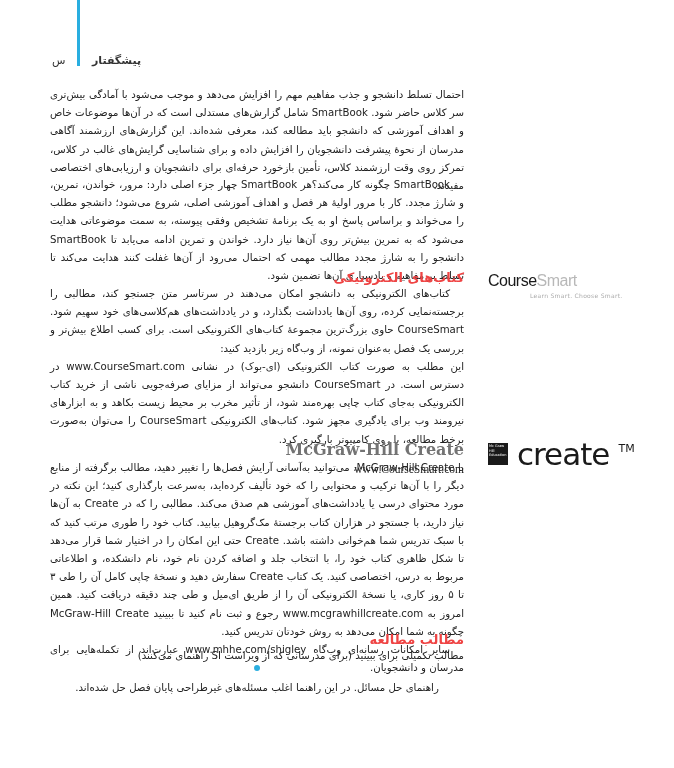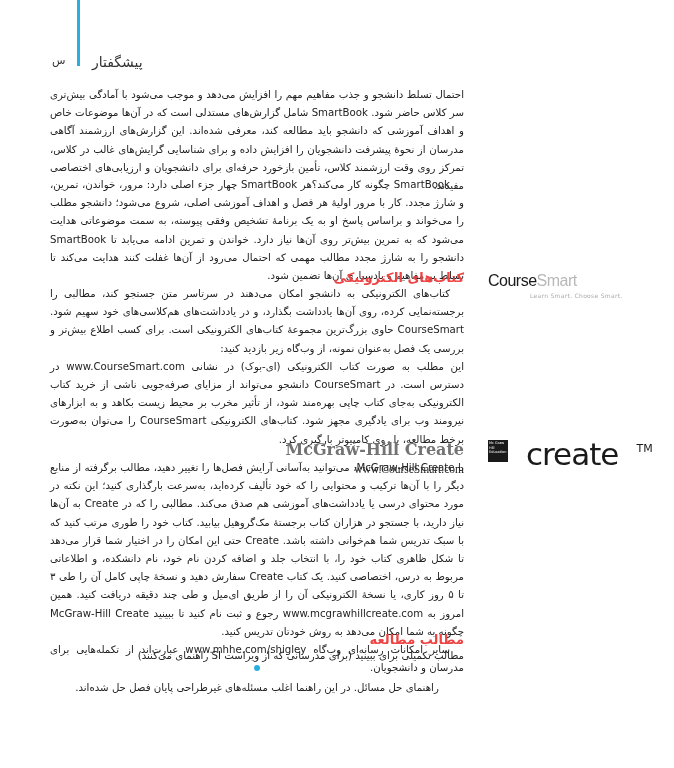--- a/index.html
+++ b/index.html
@@ -1,34 +1,34 @@
 <!DOCTYPE html>
 <html><head>
 <meta charset="utf-8">
 <style>
   html, body { margin: 0; padding: 0; background: #ffffff; }
   body { width: 674px; height: 768px; position: relative; overflow: hidden;
          font-family: "DejaVu Sans", sans-serif; color: #222; }
   .vline { position: absolute; left: 77px; top: 0; width: 3px; height: 66px; background: #29aee0; }
   .page-no { position: absolute; left: 52px; top: 54px; font-size: 11px; color: #333; }
-  .running-head { position: absolute; left: 92px; top: 54px; font-size: 14px; color: #333; }
+  .running-head { position: absolute; left: 92px; top: 54px; font-size: 11px; color: #333; font-weight: bold; }
   .col { position: absolute; left: 50px; width: 414px; direction: rtl; text-align: justify; }
   .p { font-size: 10.2px; line-height: 18.2px; margin: 0; }
   .indent { text-indent: 14px; }
   .h { font-family: "DejaVu Sans", sans-serif; font-weight: bold; color: #ef4444; font-size: 13px; margin: 0; }
   .h-latin { font-family: "DejaVu Serif", serif; font-weight: bold; color: #737373; font-size: 16px; margin: 0; }
   .bold { font-weight: normal; }
   .url-line { font-family: "Liberation Serif", serif; font-size: 11.5px; line-height: 18px; text-align: right; }
   .bullet-row { font-size: 10.2px; line-height: 18px; display: flex; align-items: center; gap: 8px; flex-direction: column; }
   .bullet { width: 6px; height: 6px; border-radius: 50%; background: #29aee0; flex: 0 0 auto; }
   .logo-cs { position: absolute; left: 488px; top: 272px; font-family: Liberation Sans, sans-serif; font-size: 16px; letter-spacing: -0.5px; }
   .logo-cs .c1 { color: #1a1a1a; }
   .logo-cs .c2 { color: #b8b8b8; }
   .logo-cs-tag { position: absolute; left: 530px; top: 292px; font-size: 6px; color: #aaa; letter-spacing: 0.3px; }
-  .logo-create { position: absolute; left: 488px; top: 440px; display: flex; align-items: flex-start; gap: 18px; }
+  .logo-create { position: absolute; left: 488px; top: 440px; display: flex; align-items: center; gap: 9px; }
   .mh-box { width: 20px; height: 22px; background: #1a1a1a; color: #fff; font-size: 3.5px; line-height: 4.5px; padding: 1px; box-sizing: border-box; }
   .create-word { font-family: "DejaVu Sans", sans-serif; font-size: 31px; line-height: 28px; color: #1a1a1a; letter-spacing: -1px; }
   .tm { font-size: 11px; color: #1a1a1a; align-self: flex-start; margin-top: 2px; }
 </style>
 </head>
 <body>
 
 <div class="vline"></div>
 <div class="page-no">س</div>
 <div class="running-head">پیشگفتار</div>

